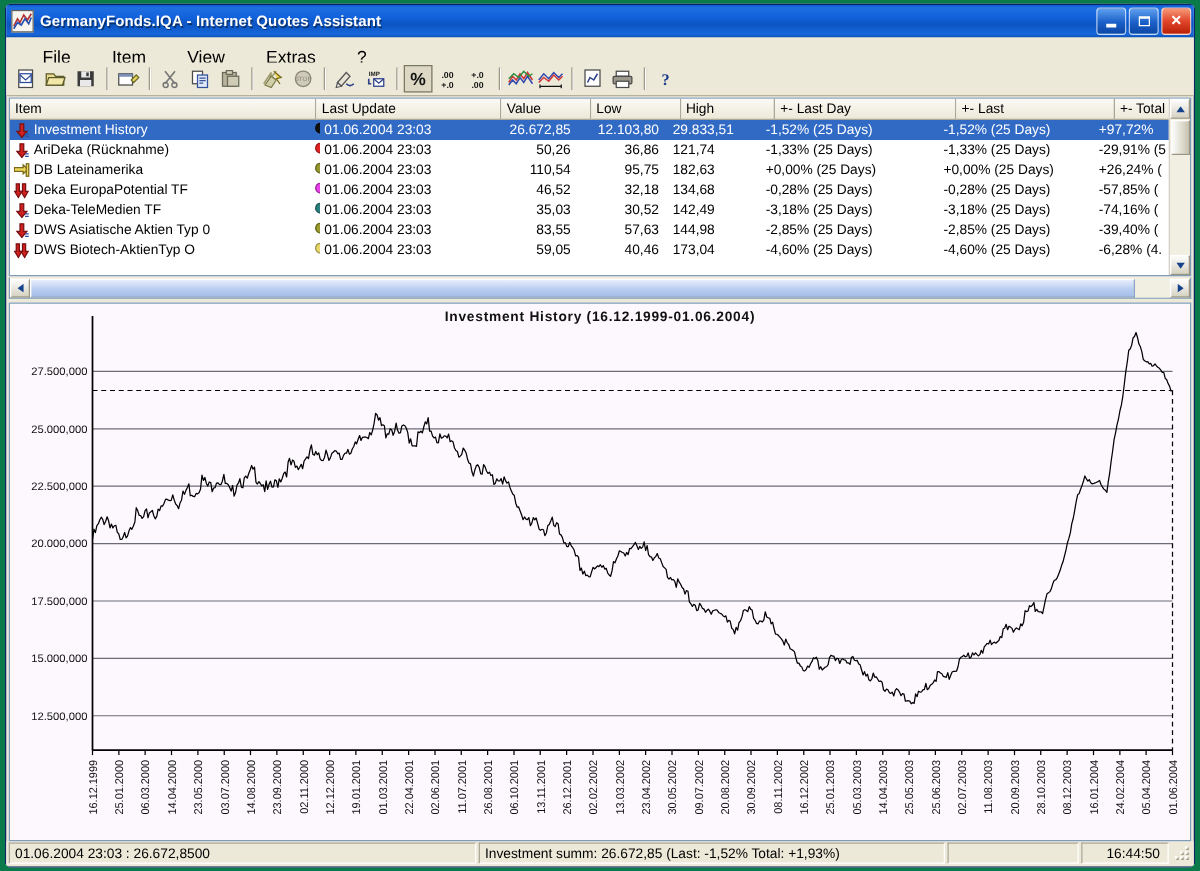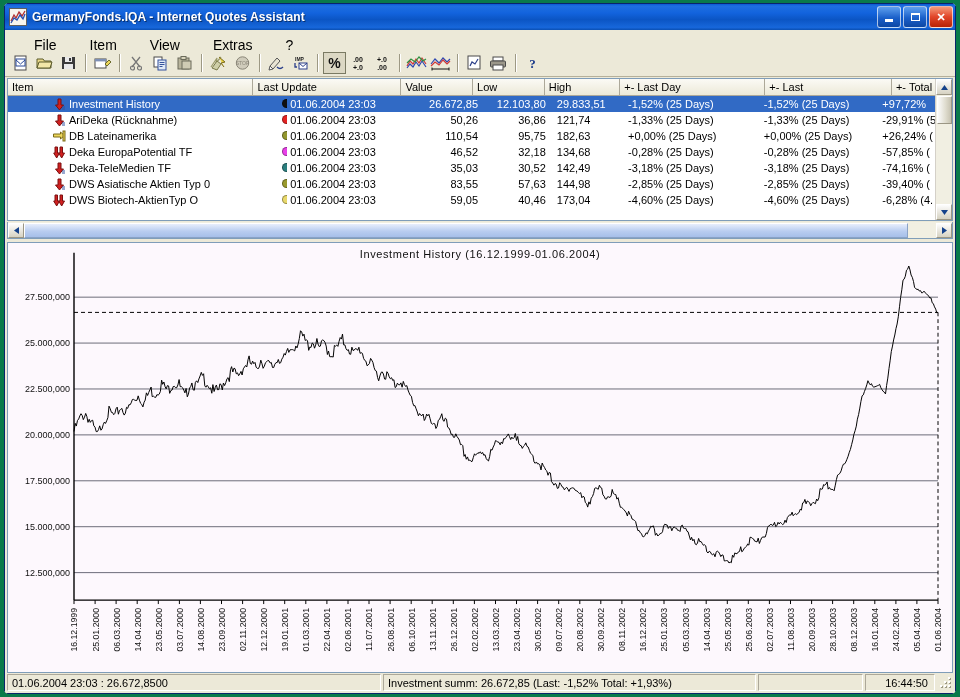--- a/index.html
+++ b/index.html
@@ -119,21 +119,21 @@
     background: linear-gradient(180deg,#fbfaf5,#ece9d8);
     white-space: nowrap; overflow:hidden;
   }
   .lv-body { position: relative; flex: 1 1 auto; overflow: hidden; background:#fff; }
   .lv-row {
     display: flex; height: 16px; align-items: center;
     font-size: 11px; color:#000; white-space: nowrap;
   }
   .lv-row.sel { background: #316ac5; color: #fff; }
   .cell { box-sizing: border-box; overflow: hidden; white-space: nowrap; padding: 0 3px; }
-  .c-item { width: 254px; display:flex; align-items:center; gap:3px; padding-left:3px;margin-left:42px;}
+  .c-item { width: 254px; display:flex; align-items:center; gap:3px; padding-left:3px;}
   .c-dot  { width: 8px; }
   .c-date { width: 145px; }
   .c-val  { width: 74px; text-align: right; padding-right: 8px; }
   .c-low  { width: 74px; text-align: right; padding-right: 8px; }
   .c-high { width: 78px; text-align: left; padding-right: 8px; }
   .c-lastday { width: 150px; }
   .c-last { width: 131px; }
   .c-total { width: 80px; }
   .hc-item  { width: 254px; }
   .hc-date  { width: 153px; }
@@ -188,21 +188,21 @@
   .chartwrap {
     margin: 3px 2px 0 2px;
     border: 1px solid #7f9db9;
     background: #fdf8fd;
     flex: 1 1 auto;
     position: relative; overflow: hidden;
   }
   .chart-title {
     position:absolute; left:0; right:0; top:5px;
     text-align:center;
-    font-size: 11px; font-weight: normal; color:#111;
+    font-size: 11px; font-weight: bold; color:#111;
     letter-spacing: .6px;
   }
   svg.chart { display:block; width:100%; height:100%; }
   .ytick { font-size: 9px; fill:#111; font-family:"Liberation Sans",sans-serif; }
   .xtick { font-size: 9px; fill:#111; font-family:"Liberation Sans",sans-serif; }
   
   .statusbar {
     height: 20px; flex: none;
     display: flex; align-items: center;
     background: #ece9d8;

